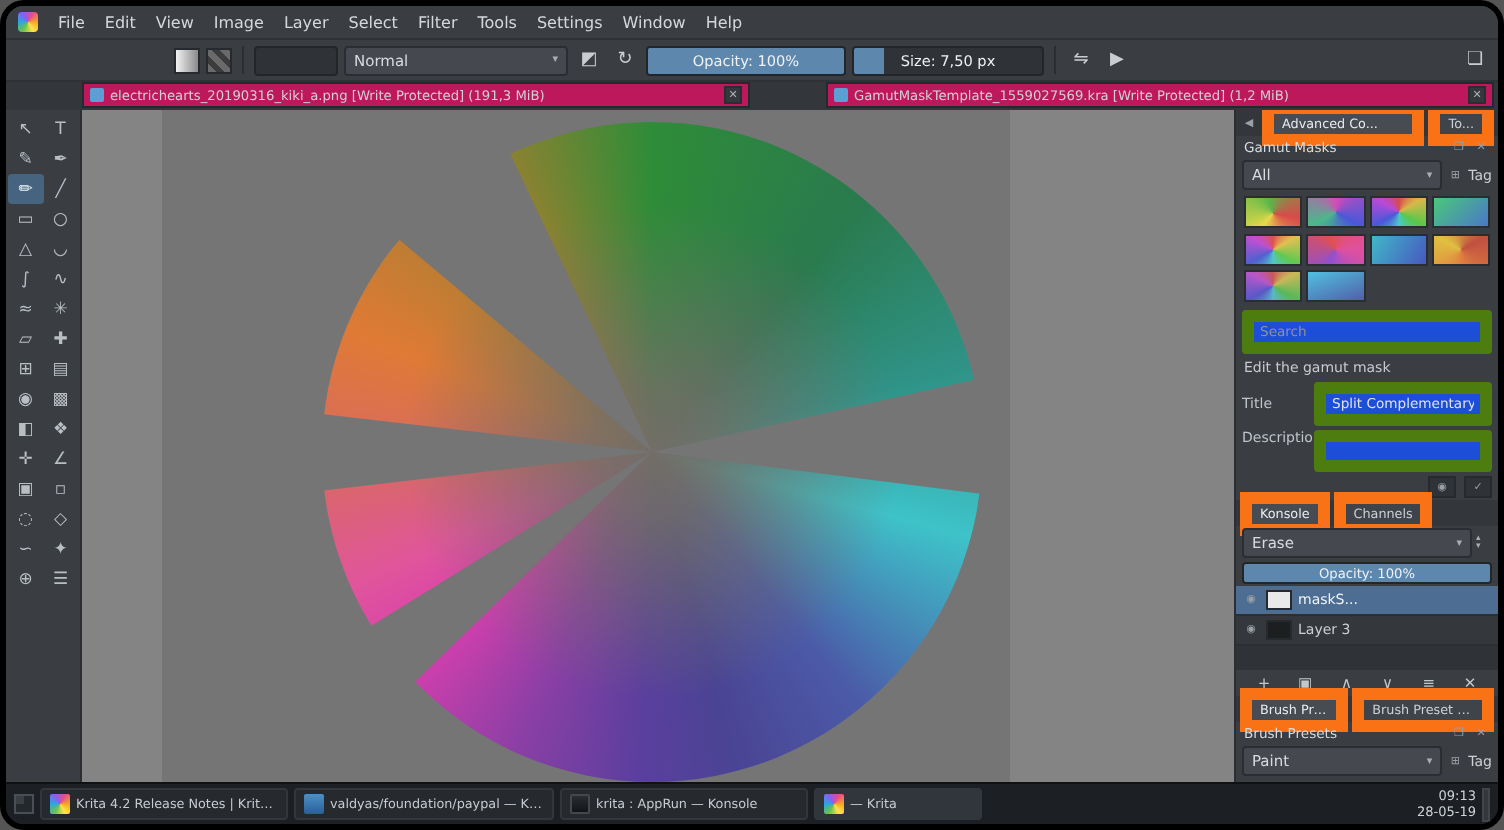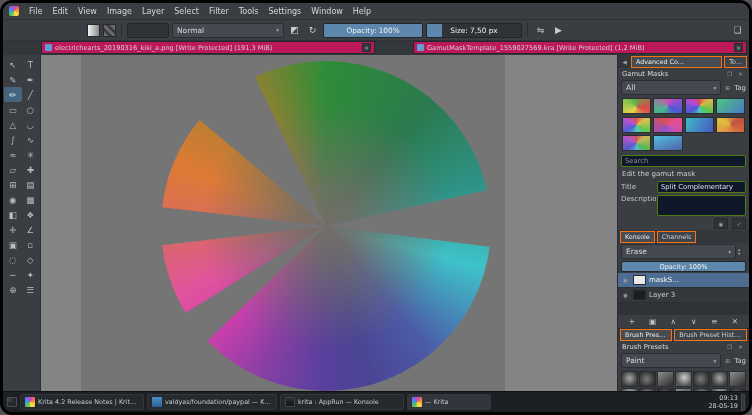--- a/index.html
+++ b/index.html
@@ -48,28 +48,28 @@
       #2e8c38 0deg,#2a7a4e 40deg,#2f9387 75deg,#3ec3c9 105deg,#4b5ba8 140deg,
       #4a4494 165deg,#5a3f9e 182deg,#8c3fa5 205deg,#d83fae 230deg,#e0559b 246deg,
       #d86a62 268deg,#df7a35 292deg,#9a8030 330deg,#2e8c38 360deg);}
   .wheel-center{position:absolute;inset:0;border-radius:50%;
     background:radial-gradient(circle,#726e66 0%,rgba(114,110,102,0.85) 13%,rgba(114,110,102,0) 53%);}
   .wedges{position:absolute;left:70px;top:2px;width:380px;height:340px;}
 
   
   .docker{width:132px;background:#3a3e43;border-left:1px solid #2b2f33;display:flex;flex-direction:column;font-size:7px;color:#ccd0d4;overflow:hidden;flex:none;}
   .dtabs{height:13px;display:flex;align-items:center;gap:2px;padding:1px 2px;background:#33373c;flex:none;}
-  .dtab{background:#3f444a;border:1px solid #f97316;padding:1px 4px;font-size:6.4px;white-space:nowrap;overflow:hidden;text-overflow:ellipsis;}
+  .dtab{background:#3f444a;border:6px solid #f97316;padding:1px 4px;font-size:6.4px;white-space:nowrap;overflow:hidden;text-overflow:ellipsis;}
   .dtab.active{background:#474c52;color:#e8ecef;}
   .dhdr{height:11px;display:flex;align-items:center;gap:2px;padding:0 4px;font-size:6.8px;color:#d8dcdf;flex:none;}
   .dhdr .sp{flex:1;}
   .mini{width:9px;height:9px;display:flex;align-items:center;justify-content:center;color:#9aa0a5;font-size:5.5px;flex:none;}
   .drow{display:flex;align-items:center;gap:2px;padding:1px 3px;flex:none;}
   .grow{flex:1;min-width:0;}
-  .dinput{background:#0f172a;border:1px solid #4d7c0f;color:#dfe3e6;font-size:6.8px;border-radius:2px;padding:1px 3px;font-family:"DejaVu Sans",sans-serif;width:100%;}
+  .dinput{background:#1d4ed8;border:6px solid #4d7c0f;color:#dfe3e6;font-size:6.8px;border-radius:2px;padding:1px 3px;font-family:"DejaVu Sans",sans-serif;width:100%;}
   .dinput::placeholder{color:#8d9297;}
   textarea.dinput{resize:none;height:21px;}
   .masks-grid{display:grid;grid-template-columns:repeat(4,1fr);gap:2px;padding:2px 4px;height:58px;flex:none;}
   .gthumb{height:16px;border:1px solid #2a2d31;}
   .g1{background:conic-gradient(from 220deg at 50% 55%,#e8d84a,#58b84a,#d84a4a,#e8d84a);}
   .g2{background:conic-gradient(from 0deg,#d84ab8,#4a58d8,#4ab88a,#d84ab8);}
   .g3{background:conic-gradient(#d84a4a,#d8b84a,#58c84a,#4ac8c8,#4a58d8,#b84ad8,#d84a4a);}
   .g4{background:linear-gradient(135deg,#4ac87a,#4a78c8);}
   .g5{background:conic-gradient(#e05050,#e0c050,#60c850,#50c8c8,#5060d0,#c050d0,#e05050);}
   .g6{background:conic-gradient(from 90deg,#e050a0,#9050d0,#e05050,#e050a0);}

